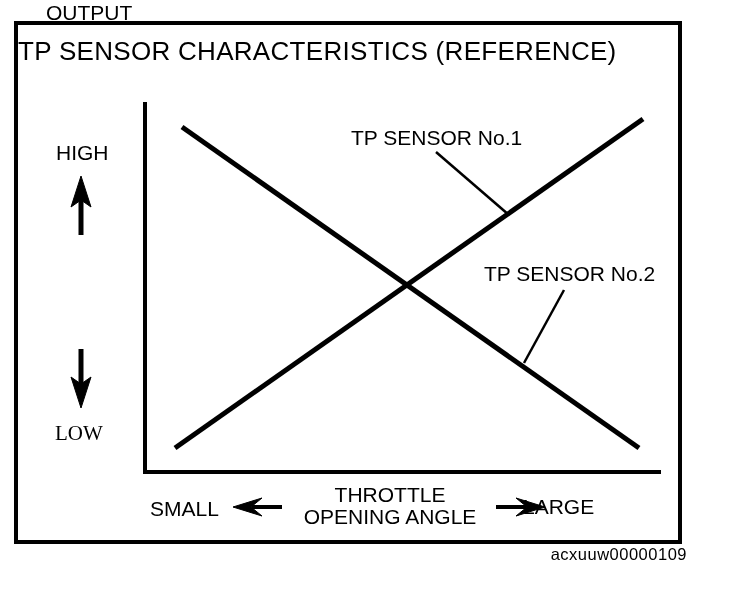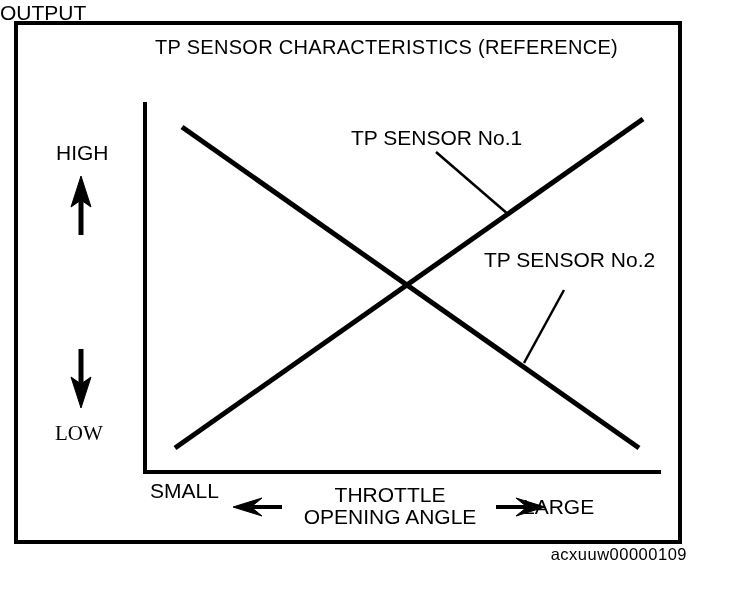--- a/index.html
+++ b/index.html
@@ -10,30 +10,30 @@
     overflow:hidden;
   }
   .frame {
     position:absolute; left:14px; top:21px;
     width:660px; height:515px;
     border:4px solid #000;
   }
   .chart-svg { position:absolute; left:0; top:0; width:736px; height:590px; }
   .title {
     position:absolute; left:18px; top:36px; width:600px;
-    text-align:right; font-size:20px; letter-spacing:0.3px; white-space:nowrap;
+    text-align:left; font-size:26px; letter-spacing:0.3px; white-space:nowrap;
   }
   .lbl { position:absolute; font-size:21px; white-space:nowrap; }
   .lbl-high { left:56px; top:141px; }
   .lbl-low  { left:55px; top:421px;font-family:Liberation Serif, serif; }
   .y-title  { left:28px; top:267px; line-height:25px; font-size:21px; }
-  .y-title span { display:block; }
+  .y-title span { display:block;margin-left:46px; }
   .series1-label { left:351px; top:126px; }
-  .series2-label { left:484px; top:248px; }
-  .lbl-small { left:150px; top:479px; }
+  .series2-label { left:484px; top:262px; }
+  .lbl-small { left:150px; top:497px; }
   .lbl-large { left:523px; top:495px; }
   .x-title {
     position:absolute; left:290px; top:484px; width:200px;
     text-align:center; font-size:21px; line-height:22px;
   }
   .x-title span { display:block;text-align:center; }
   .code {
     position:absolute; right:49px; top:545px;
     font-size:16.5px; letter-spacing:0.5px;
   }

